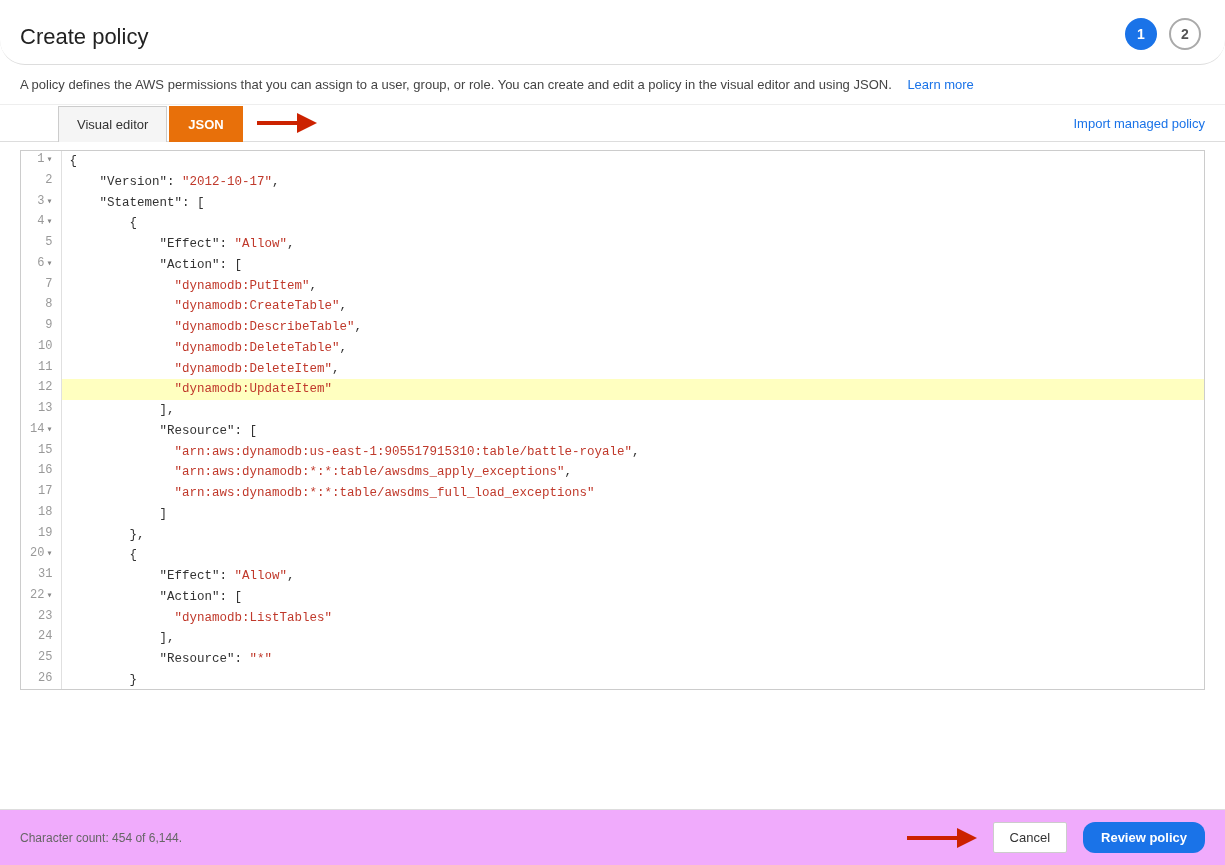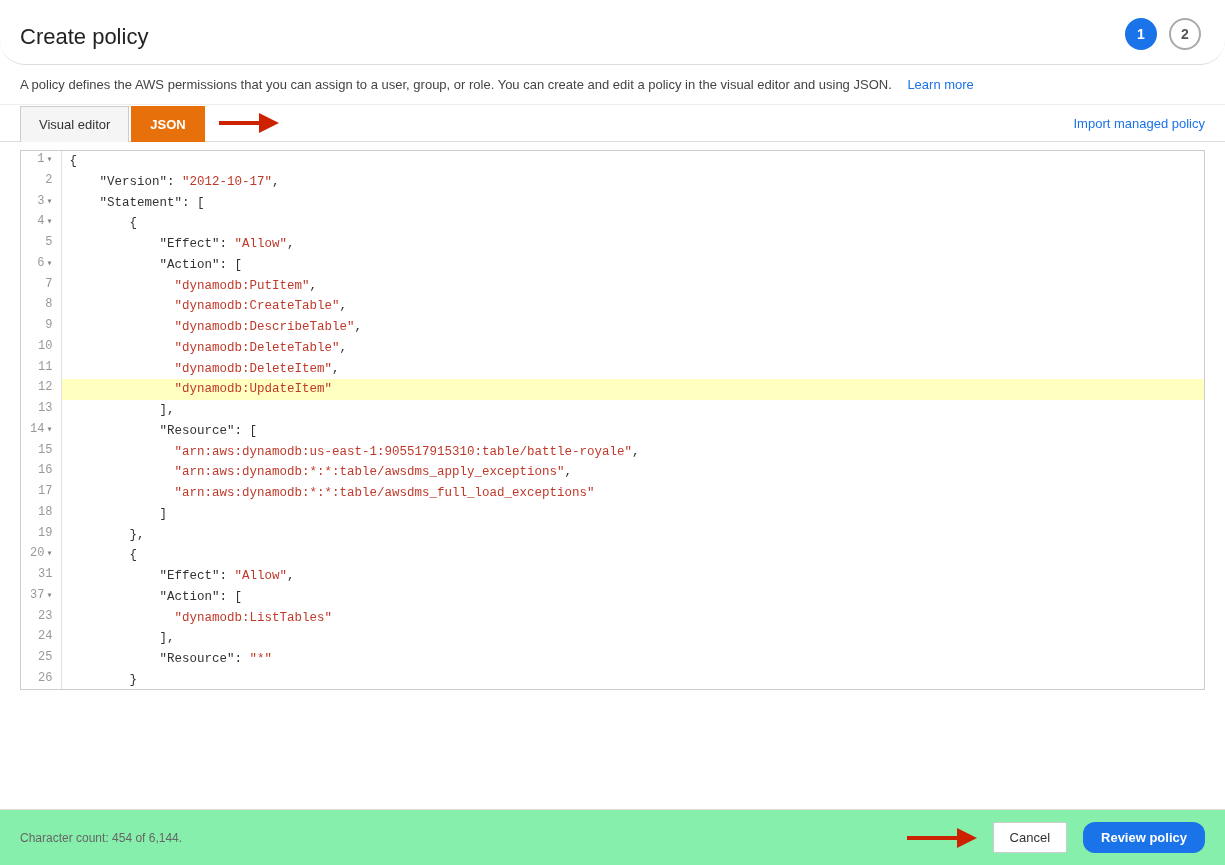--- a/index.html
+++ b/index.html
@@ -93,20 +93,21 @@
     }
     .tab.active {
       background: #e8700a;
       color: #fff;
       border-color: #e8700a;
       font-weight: bold;
     }
     .tab.inactive {
       background: #f5f5f5;
       color: #333;
+      margin-left: 38px;
     }
     .arrow-indicator {
       display: flex;
       align-items: center;
       margin-left: 12px;
     }
     .arrow-right {
       width: 0;
       height: 0;
       border-top: 10px solid transparent;
@@ -168,21 +169,21 @@
     }
     .str { color: #c0392b; }
     .key { color: #333; }
 
     
     .page-footer {
       position: fixed;
       bottom: 0;
       left: 0;
       width: 1225px;
-      background: #86efac;
+      background: #f0abfc;
       border-top: 1px solid #ddd;
       padding: 12px 20px;
       display: flex;
       align-items: center;
       justify-content: space-between;
     }
     .char-count {
       color: #666;
       font-size: 12px;
     }
@@ -338,21 +339,21 @@
         </tr>
         <tr>
           <td class="line-num collapsible">20</td>
           <td class="code-line">        {</td>
         </tr>
         <tr>
           <td class="line-num">31</td>
           <td class="code-line">            <span class="key">"Effect"</span>: <span class="str">"Allow"</span>,</td>
         </tr>
         <tr>
-          <td class="line-num collapsible">37</td>
+          <td class="line-num collapsible">22</td>
           <td class="code-line">            <span class="key">"Action"</span>: [</td>
         </tr>
         <tr>
           <td class="line-num">23</td>
           <td class="code-line">              <span class="str">"dynamodb:ListTables"</span></td>
         </tr>
         <tr>
           <td class="line-num">24</td>
           <td class="code-line">            ],</td>
         </tr>

